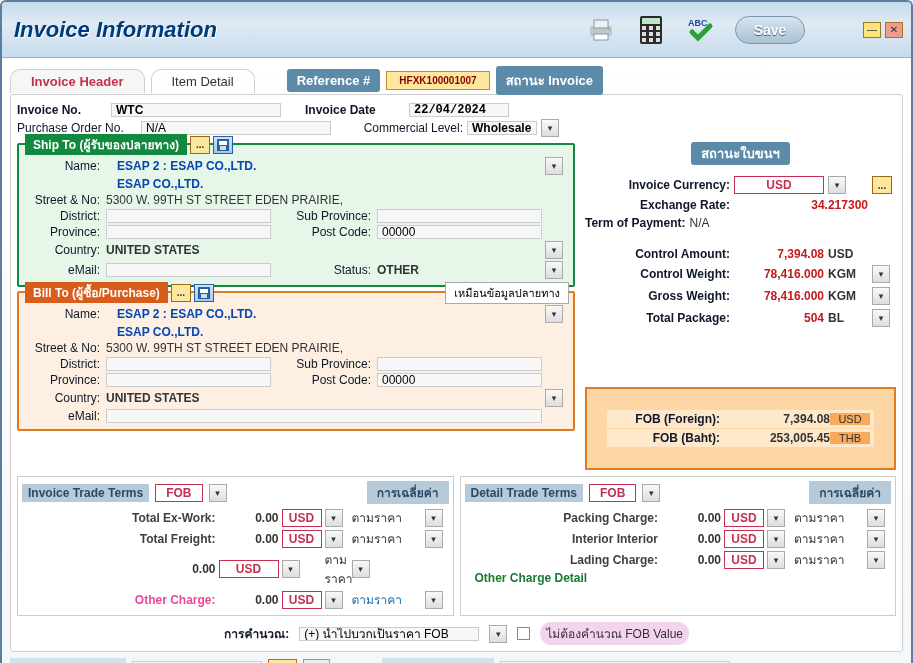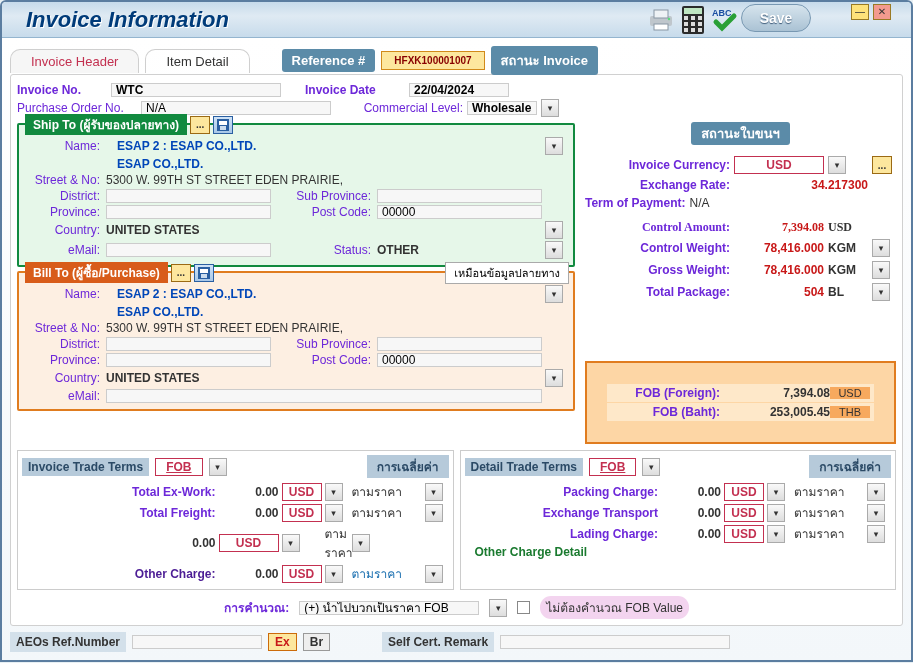--- a/index.html
+++ b/index.html
@@ -1,37 +1,37 @@
 <!DOCTYPE html>
 <html><head>
 <meta charset="utf-8">
 <style>
 * { box-sizing: border-box; margin: 0; padding: 0; }
 body { font-family: "Segoe UI", Tahoma, sans-serif; font-size: 12px; background: #e8f0f4; color: #333; }
 .window { width: 913px; margin: 0 auto; border: 2px solid #5b7da0; border-radius: 6px 6px 0 0; overflow: hidden; background: #fff; }
-.titlebar { height: 36px; background: linear-gradient(#c7dbeb,#dfeaf3 40%,#c7dbeb); display:flex; align-items:center; justify-content:space-between; padding: 0 20px; border-bottom: 1px solid #94b5cf; }
+.titlebar { height: 56px; background: linear-gradient(#c7dbeb,#dfeaf3 40%,#c7dbeb); display:flex; align-items:center; justify-content:space-between; padding: 0 8px; border-bottom: 1px solid #94b5cf; }
 .titlebar .title { font-size: 22px; font-weight: bold; font-style: italic; color: #003b79; text-shadow: 1px 1px 0 #fff; padding-left: 4px; }
-.titlebar .tools { display:flex; gap: 0; }
+.titlebar .tools { display:flex; align-items:center; gap: 18px; }
 .tool-icon { width: 32px; height: 32px; display:flex; align-items:center; justify-content:center; }
 .save-btn { width: 70px; height: 28px; border-radius: 14px; background: linear-gradient(#d6e4ed,#aac2d4); border:1px solid #7898b2; font-weight: bold; color:#fff; text-shadow: 0 1px 1px #3c5a78; font-size:14px; cursor:pointer; }
 .win-ctrls { display:flex; gap: 4px; margin-left: 40px;}
 .win-btn { width: 18px; height: 16px; border:1px solid #9a7a24; display:flex; align-items:center; justify-content:center; font-size:10px; cursor:pointer;}
 .win-min { background: #ffe27a; }
 .win-close { background: #f39a8f; }
 .body-area { padding: 8px; background: linear-gradient(#fff,#f3f7fa); }
 .tabs-row { display:flex; align-items:center; gap: 6px; }
 .tab { padding: 4px 20px; border-radius: 10px 10px 0 0; font-size: 13px; cursor:pointer; }
-.tab.active { background: #f6f6f6; border:1px solid #cfcfcf; border-bottom:none; color:#c33050; font-weight:normal; }
+.tab.active { background: #f6f6f6; border:1px solid #cfcfcf; border-bottom:none; color:#c33050; font-weight:bold; }
 .tab.inactive { background: transparent; border:1px solid #cfcfcf; border-bottom:none; color:#333; }
 .tag-label { padding: 4px 10px; color:#fff; font-weight:bold; font-size:13px; border-radius:3px; }
 .tag-teal { background:#5b8ba8; }
 .tag-val { background:#fde79e; border:1px solid #d18a1a; color:#800; font-weight:bold; padding: 3px 12px; font-size:10px;}
 .panel { border:1px solid #d0d0d0; background:#fff; padding: 6px; border-radius: 3px; }
 .row { display:flex; align-items:center; gap: 4px; margin: 2px 0;}
-label { color:#6d28d9; }
+label { color:#0f172a; }
 .bold { font-weight:bold; }
 input[type=text], .field, select { border:1px solid #ccc; background:#f7f7f7; padding: 2px 4px; height: 14px; font-size: 12px;}
 .drop-btn { width: 18px; height:18px; background: linear-gradient(#f9f9f9,#ddd); border:1px solid #aaa; display:inline-flex; align-items:center; justify-content:center; font-size:9px; cursor:pointer; }
 .content-grid { display:flex; gap: 10px; margin-top: 6px; }
 .left-col { flex: 1; }
 .right-col { width: 340px; }
 .group { border:2px solid; border-radius: 2px; padding: 4px; margin-bottom: 4px; position:relative; }
 .group.green { border-color:#118a3f; background:#e6f7e9; }
 .group.orange { border-color:#e07c1f; background:#fdefe2; }
 .group-hdr { position:absolute; top:-11px; left:6px; display:flex; align-items:center; gap:3px;}
@@ -45,24 +45,24 @@
 .blue-txt { color:#0046b8; font-weight:bold;margin-left:11px; }
 .right-lbl { text-align:right; font-weight:bold; }
 .val-red { color:#c81818; font-weight:bold; }
 .summary-row { display:grid; grid-template-columns: 1fr 90px 40px 24px; align-items:center; gap:4px; margin:4px 0;}
 .fob-box { border:2px solid #e07c1f; background:#fdd6a5; padding: 20px; margin-top: 60px; }
 .fob-row { display:grid; grid-template-columns: 1fr 110px 40px; align-items:center; padding:2px 4px; background:#fee8c9; margin:1px 0;}
 .trade-box { display:flex; gap:6px; margin-top:6px;}
 .tcol { flex:1; border:1px solid #ccc; padding:4px; }
 .thead { display:flex; align-items:center; gap:6px; margin-bottom:4px;}
 .thead .hlabel { background:#b6cada; padding:2px 6px; font-weight:bold; color:#2b4a66; font-size:12px;}
-.thead .hval { border:1px solid #c33050; color:#c33050; padding:1px 10px; font-weight:bold;text-decoration:underline;}
+.thead .hval { border:1px solid #c33050; color:#c33050; padding:1px 10px; font-weight:bold;}
 .thead .hbtn { margin-left:auto; background:#b6cada; padding:2px 10px; font-weight:bold; color:#2b4a66; cursor:pointer;}
 .trow { display:grid; grid-template-columns: 1fr 60px 40px 24px 70px 24px; align-items:center; gap:3px; margin:2px 0;}
-.trow label { text-align:right; color:#6d28d9; font-weight:bold; }
+.trow label { text-align:right; color:#404040; font-weight:bold; }
 .trow .num { text-align:right; font-weight:bold;}
 .cur-box { border:1px solid #c33050; color:#c33050; font-weight:bold; padding:1px 4px; text-align:center;}
 .calc-row { display:flex; align-items:center; justify-content:center; gap:10px; margin-top:6px;}
 .chk { width:13px; height:13px; border:1px solid #888;}
 .footer-row { display:flex; align-items:center; gap:6px; margin-top:6px;}
 .aeo-lbl { background:#d3e0ea; padding:3px 6px; font-weight:bold;}
 .ex-btn { background:#fde79e; border:1px solid #cc6b0a; color:#c81818; font-weight:bold; padding:1px 6px; cursor:pointer;}
 .br-btn { background:#eee; border:1px solid #999; padding:1px 6px; cursor:pointer; font-weight:bold;}
 .copy-btn { position:absolute; right:4px; top:-11px; background:#fff; border:1px solid #aaa; padding:1px 8px; font-size:11px; cursor:pointer;text-align:right;}
 svg { display:block; }
@@ -121,21 +121,21 @@
       <div class="tag-label tag-teal">Reference #</div>
       <div class="tag-val">HFXK100001007</div>
       <div class="tag-label tag-teal">สถานะ Invoice</div>
     </div>
 
     <div class="panel" style="margin-top:-1px;">
       <div class="row">
         <label class="bold" style="width:90px;">Invoice No.</label>
         <input type="text" style="width: 170px; font-weight: bold;" value="WTC">
         <label class="bold" style="width:100px; margin-left:20px;">Invoice Date</label>
-        <input type="text" style="width: 100px; font-weight: bold;" value="22/04/2024">
+        <input type="text" style="width: 100px; font-weight: bold; font-family: Liberation Mono, monospace;" value="22/04/2024">
       </div>
       <div class="row">
         <label style="width:120px;">Purchase Order No.</label>
         <input type="text" style="width: 190px;" value="N/A">
         <label style="width:120px; margin-left:8px; text-align:right;">Commercial Level:</label>
         <input type="text" style="width: 70px; font-weight: bold;" value="Wholesale">
         <div class="drop-btn">▾</div>
       </div>
 
       <div class="content-grid">
@@ -257,21 +257,21 @@
             </div>
           <div class="summary-row">
               <label class="right-lbl">Exchange Rate:</label>
               <div class="val-red" style="text-align:right; grid-column: span 2;">34.217300</div>
               <span></span>
             </div>
           <div class="row">
               <label class="bold">Term of Payment:</label>
               <span>N/A</span>
             </div>
-          <div class="summary-row" style="margin-top:10px;font-family:Liberation Serif, serif;">
+          <div class="summary-row" style="margin-top:17px;">
               <label class="right-lbl">Control Amount:</label>
               <div class="val-red" style="text-align:right;">7,394.08</div>
               <span class="bold">USD</span>
               <span></span>
             </div>
           <div class="summary-row">
               <label class="right-lbl">Control Weight:</label>
               <div class="val-red" style="text-align:right;">78,416.000</div>
               <span class="bold">KGM</span>
               <div class="drop-btn">▾</div>
@@ -329,21 +329,21 @@
               <div class="drop-btn">▾</div>
             </div>
           <div class="trow">
               <span class="num">0.00</span>
               <span class="cur-box">USD</span>
               <div class="drop-btn">▾</div>
               <span>ตามราคา</span>
               <div class="drop-btn">▾</div>
             </div>
           <div class="trow">
-              <label style="color:#4c1d95;">Other Charge:</label>
+              <label style="color:#ec4899;">Other Charge:</label>
               <span class="num">0.00</span>
               <span class="cur-box">USD</span>
               <div class="drop-btn">▾</div>
               <span style="color:#1a6fb0;">ตามราคา</span>
               <div class="drop-btn">▾</div>
             </div>
         </div>
         <div class="tcol">
           <div class="thead">
             <span class="hlabel">Detail Trade Terms</span>
@@ -353,21 +353,21 @@
           </div>
           <div class="trow">
               <label>Packing Charge:</label>
               <span class="num">0.00</span>
               <span class="cur-box">USD</span>
               <div class="drop-btn">▾</div>
               <span>ตามราคา</span>
               <div class="drop-btn">▾</div>
             </div>
           <div class="trow">
-              <label>Exchange Transport</label>
+              <label>Interior Interior</label>
               <span class="num">0.00</span>
               <span class="cur-box">USD</span>
               <div class="drop-btn">▾</div>
               <span>ตามราคา</span>
               <div class="drop-btn">▾</div>
             </div>
           <div class="trow">
               <label>Lading Charge:</label>
               <span class="num">0.00</span>
               <span class="cur-box">USD</span>

